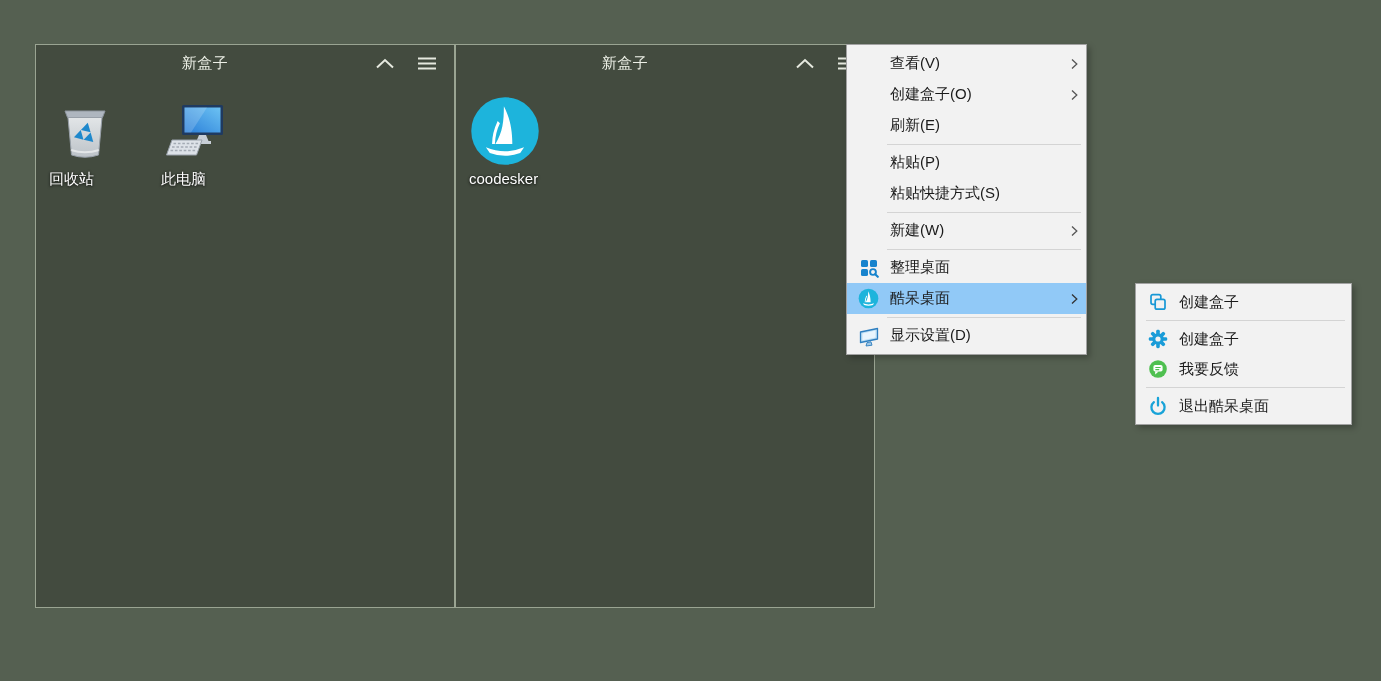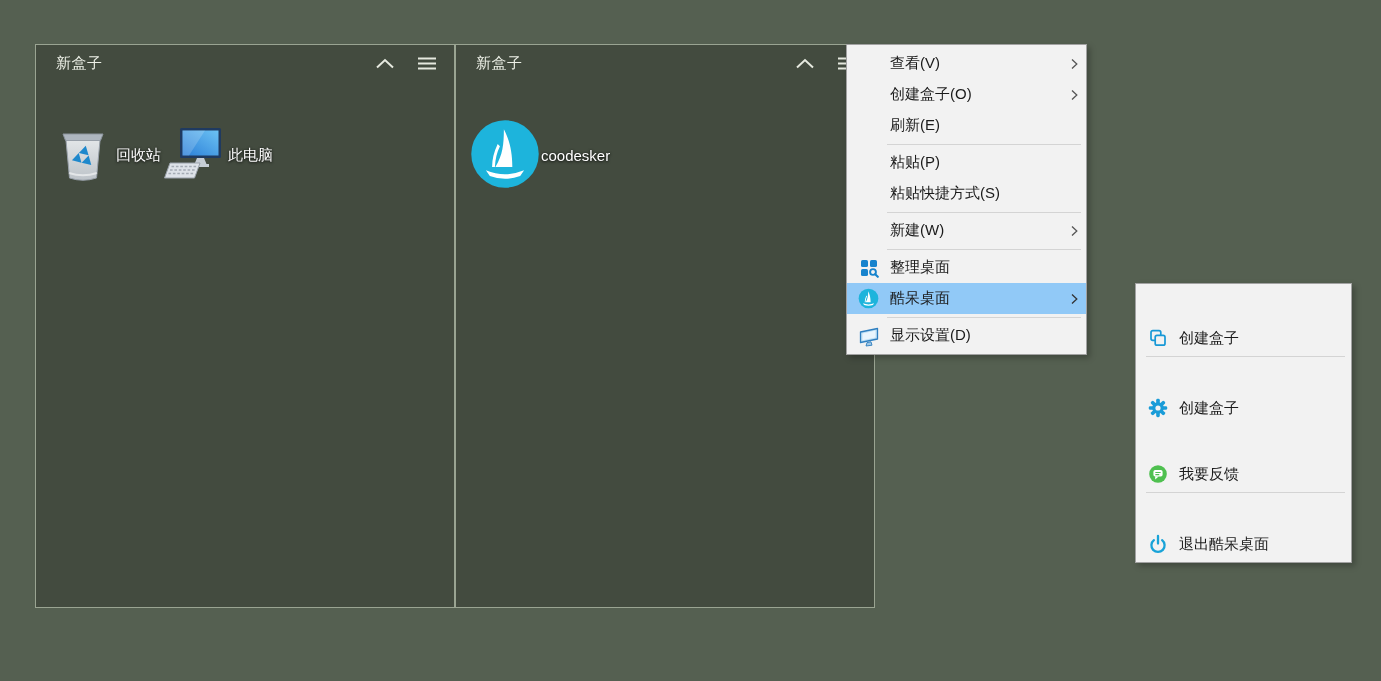--- a/index.html
+++ b/index.html
@@ -27,38 +27,38 @@
   #box-1 { left: 35px; }
   #box-2 { left: 455px; }
 
   .box-titlebar {
     height: 36px;
     display: flex;
     align-items: center;
     padding: 0 16px 0 20px;
     color: var(--box-title-text, #edf0e7);
     font-size: 15px;
+    text-align: center;
   }
   .box-title { flex: 1 1 auto; letter-spacing: 0.5px; }
   .tb-btn {
     width: 22px; height: 22px;
     display: flex; align-items: center; justify-content: center;
     margin-left: 20px;
     cursor: pointer;
   }
 
   .box-content {
     display: flex;
     flex-wrap: wrap;
     padding: 14px 0 0 13px;
   }
   .desktop-icon {
     width: 112px; height: 118px;
-    display: flex; flex-direction: row;
-    align-items: center;
+    display: flex; flex-direction: column;
     cursor: pointer;
   }
   .di-graphic {
     width: 72px; height: 72px;
     display: flex; align-items: center; justify-content: center;
   }
   .di-label {
     margin-top: 3px;
     font-size: 15px;
     color: var(--icon-label-text, #fff);
@@ -79,21 +79,21 @@
   #main-menu { left: 846px; top: 44px; width: 241px; }
   #sub-menu  { left: 1135px; top: 283px; width: 217px; }
 
   .mi {
     height: 31px;
     display: flex;
     align-items: center;
     padding-right: 6px;
     cursor: pointer;
   }
-  #sub-menu .mi { height: 30px; margin-top: 36px; }
+  #sub-menu .mi { height: 30px; }
   .mi.hl { background: var(--menu-highlight, #91c9f7); }
   .mi-icon {
     width: 43px; flex: 0 0 43px;
     display: flex; align-items: center; justify-content: center;
   }
   .mi-label { flex: 1 1 auto; white-space: nowrap; }
   .mi-arrow {
     width: 16px; flex: 0 0 16px;
     display: flex; align-items: center; justify-content: flex-end;
     padding-right: 2px;

